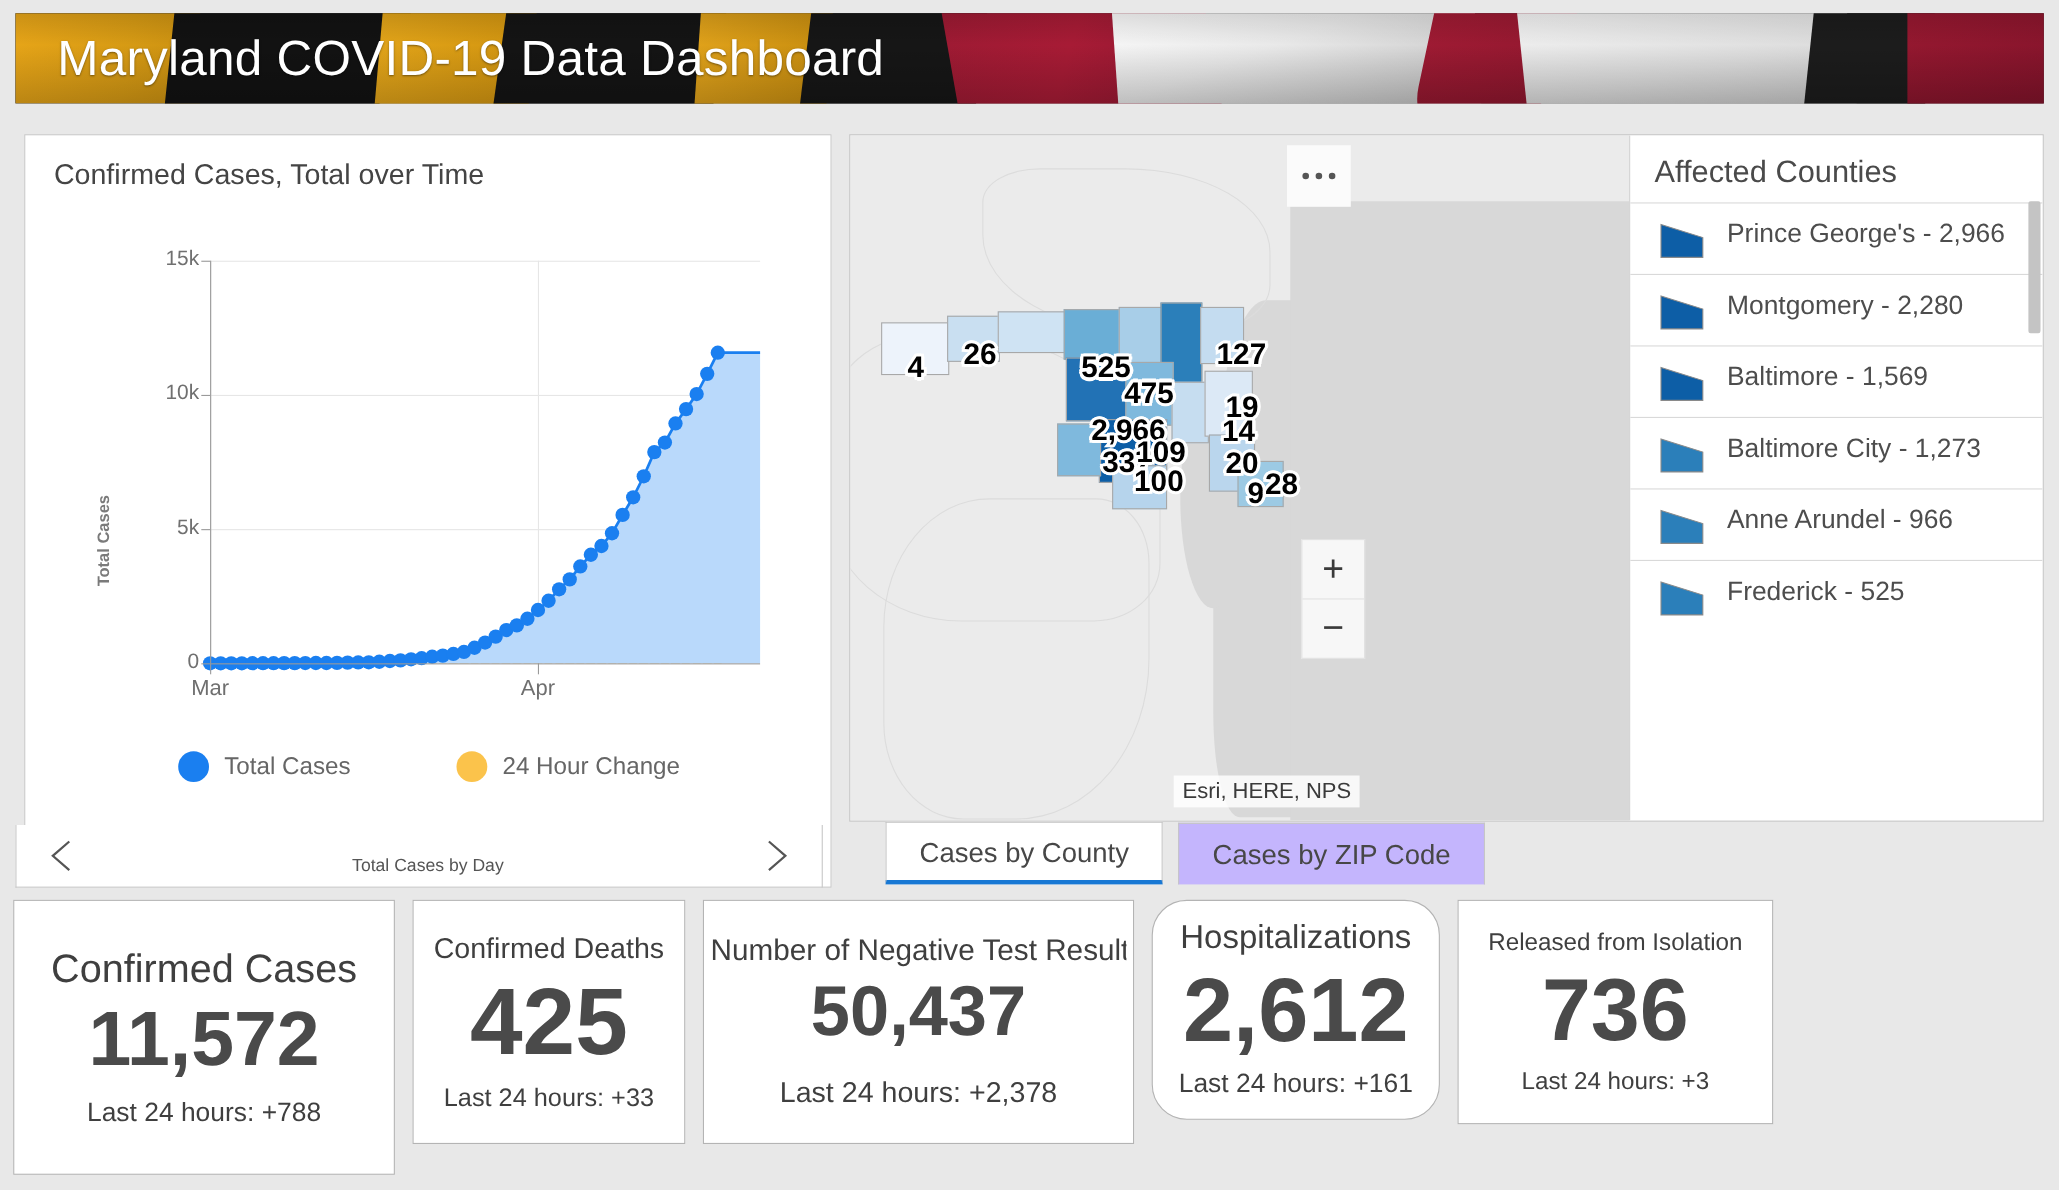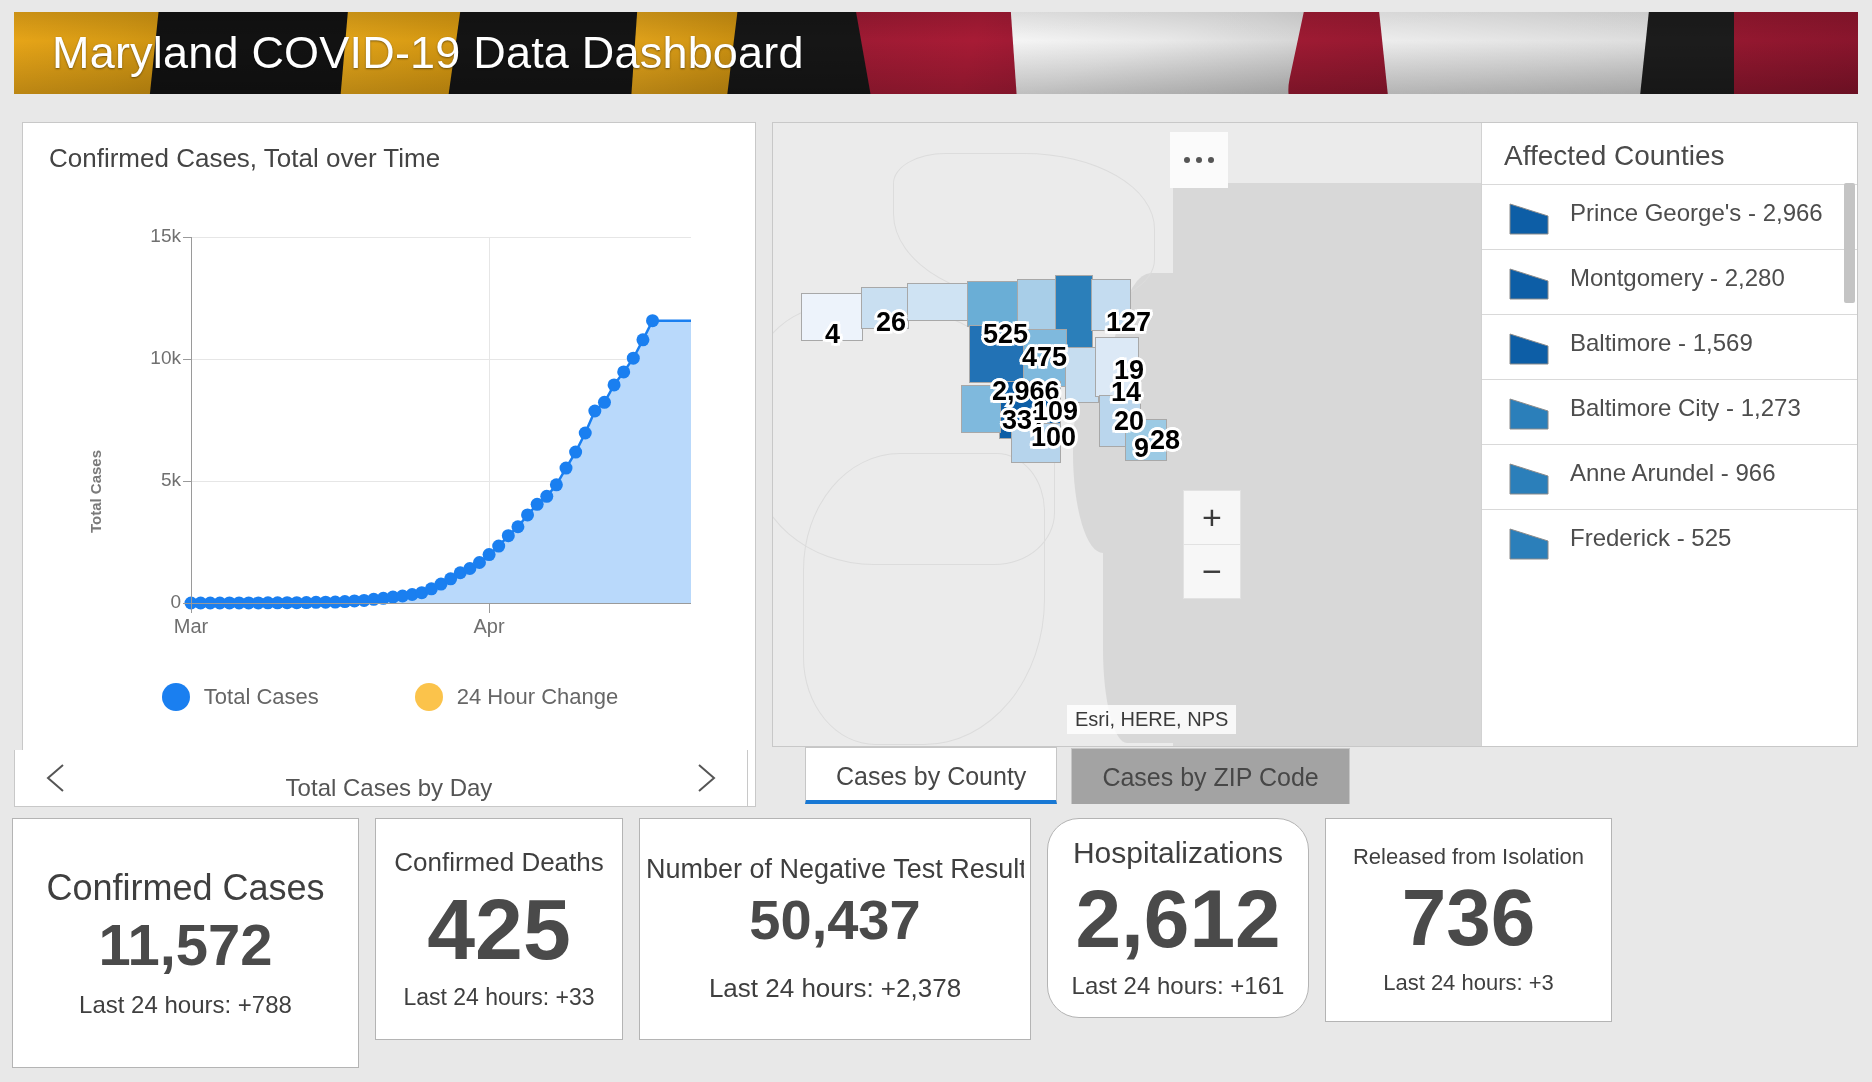--- a/index.html
+++ b/index.html
@@ -245,21 +245,21 @@
   }
   .nav-arrow {
     font-size: 0;
     line-height: 0;
     cursor: pointer;
     width: 22px; height: 30px;
     position: relative;
   }
   .nav-arrow svg { display: block; }
   .chart-footer-label {
-    font-size: 24px;
+    font-size: 16px;
     color: #555;
     position: absolute;
     left: 16px; right: 0;
     text-align: center;
     pointer-events: none;
     margin-top: 20px;
   }
 
   
   .map-panel {
@@ -402,21 +402,21 @@
     left: 805px;
     top: 747px;
     display: flex;
     align-items: flex-end;
     gap: 14px;
   }
   .tab {
     padding: 14px 30px 12px 30px;
     font-size: 25px;
     color: #474747;
-    background: #a3a3a3;
+    background: #c4b5fd;
     border: 1px solid #c6c6c6;
     border-bottom: none;
     cursor: pointer;
     box-sizing: border-box;
   }
   .tab.active {
     background: #ffffff;
     border-bottom: 4px solid #1878d4;
     padding-bottom: 9px;
   }
@@ -744,31 +744,31 @@
   </div>
 
   <div class="tabs" id="tabs">
       <div class="tab active">Cases by County</div>
       <div class="tab">Cases by ZIP Code</div>
     </div>
 
   <div class="stats" id="stats">
       <div class="stat-card" style="width: 347px; height: 250px; align-self: flex-start;">
         <div class="label" style="font-size:36px">Confirmed Cases</div>
-        <div class="value" style="font-size:58px;margin:6px 0 16px">11,572</div>
+        <div class="value" style="font-size:70px;margin:6px 0 16px">11,572</div>
         <div class="sub" style="font-size:24px">Last 24 hours: +788</div>
       </div>
       <div class="stat-card" style="width: 248px; height: 222px; align-self: flex-start;">
         <div class="label" style="font-size:26px">Confirmed Deaths</div>
         <div class="value" style="font-size:86px;margin:6px 0 10px">425</div>
         <div class="sub" style="font-size:23px">Last 24 hours: +33</div>
       </div>
       <div class="stat-card" style="width: 392px; height: 222px; align-self: flex-start;">
         <div class="label" style="font-size:27px">Number of Negative Test Results</div>
-        <div class="value" style="font-size:56px;margin:6px 0 24px">50,437</div>
+        <div class="value" style="font-size:64px;margin:6px 0 24px">50,437</div>
         <div class="sub" style="font-size:26px">Last 24 hours: +2,378</div>
       </div>
       <div class="stat-card" style="width: 262px; height: 200px; align-self: flex-start; border-radius: 32px;">
         <div class="label" style="font-size:30px">Hospitalizations</div>
         <div class="value" style="font-size:82px;margin:6px 0 10px">2,612</div>
         <div class="sub" style="font-size:24px">Last 24 hours: +161</div>
       </div>
       <div class="stat-card" style="width: 287px; height: 204px; align-self: flex-start;">
         <div class="label" style="font-size:22px">Released from Isolation</div>
         <div class="value" style="font-size:80px;margin:6px 0 10px">736</div>

